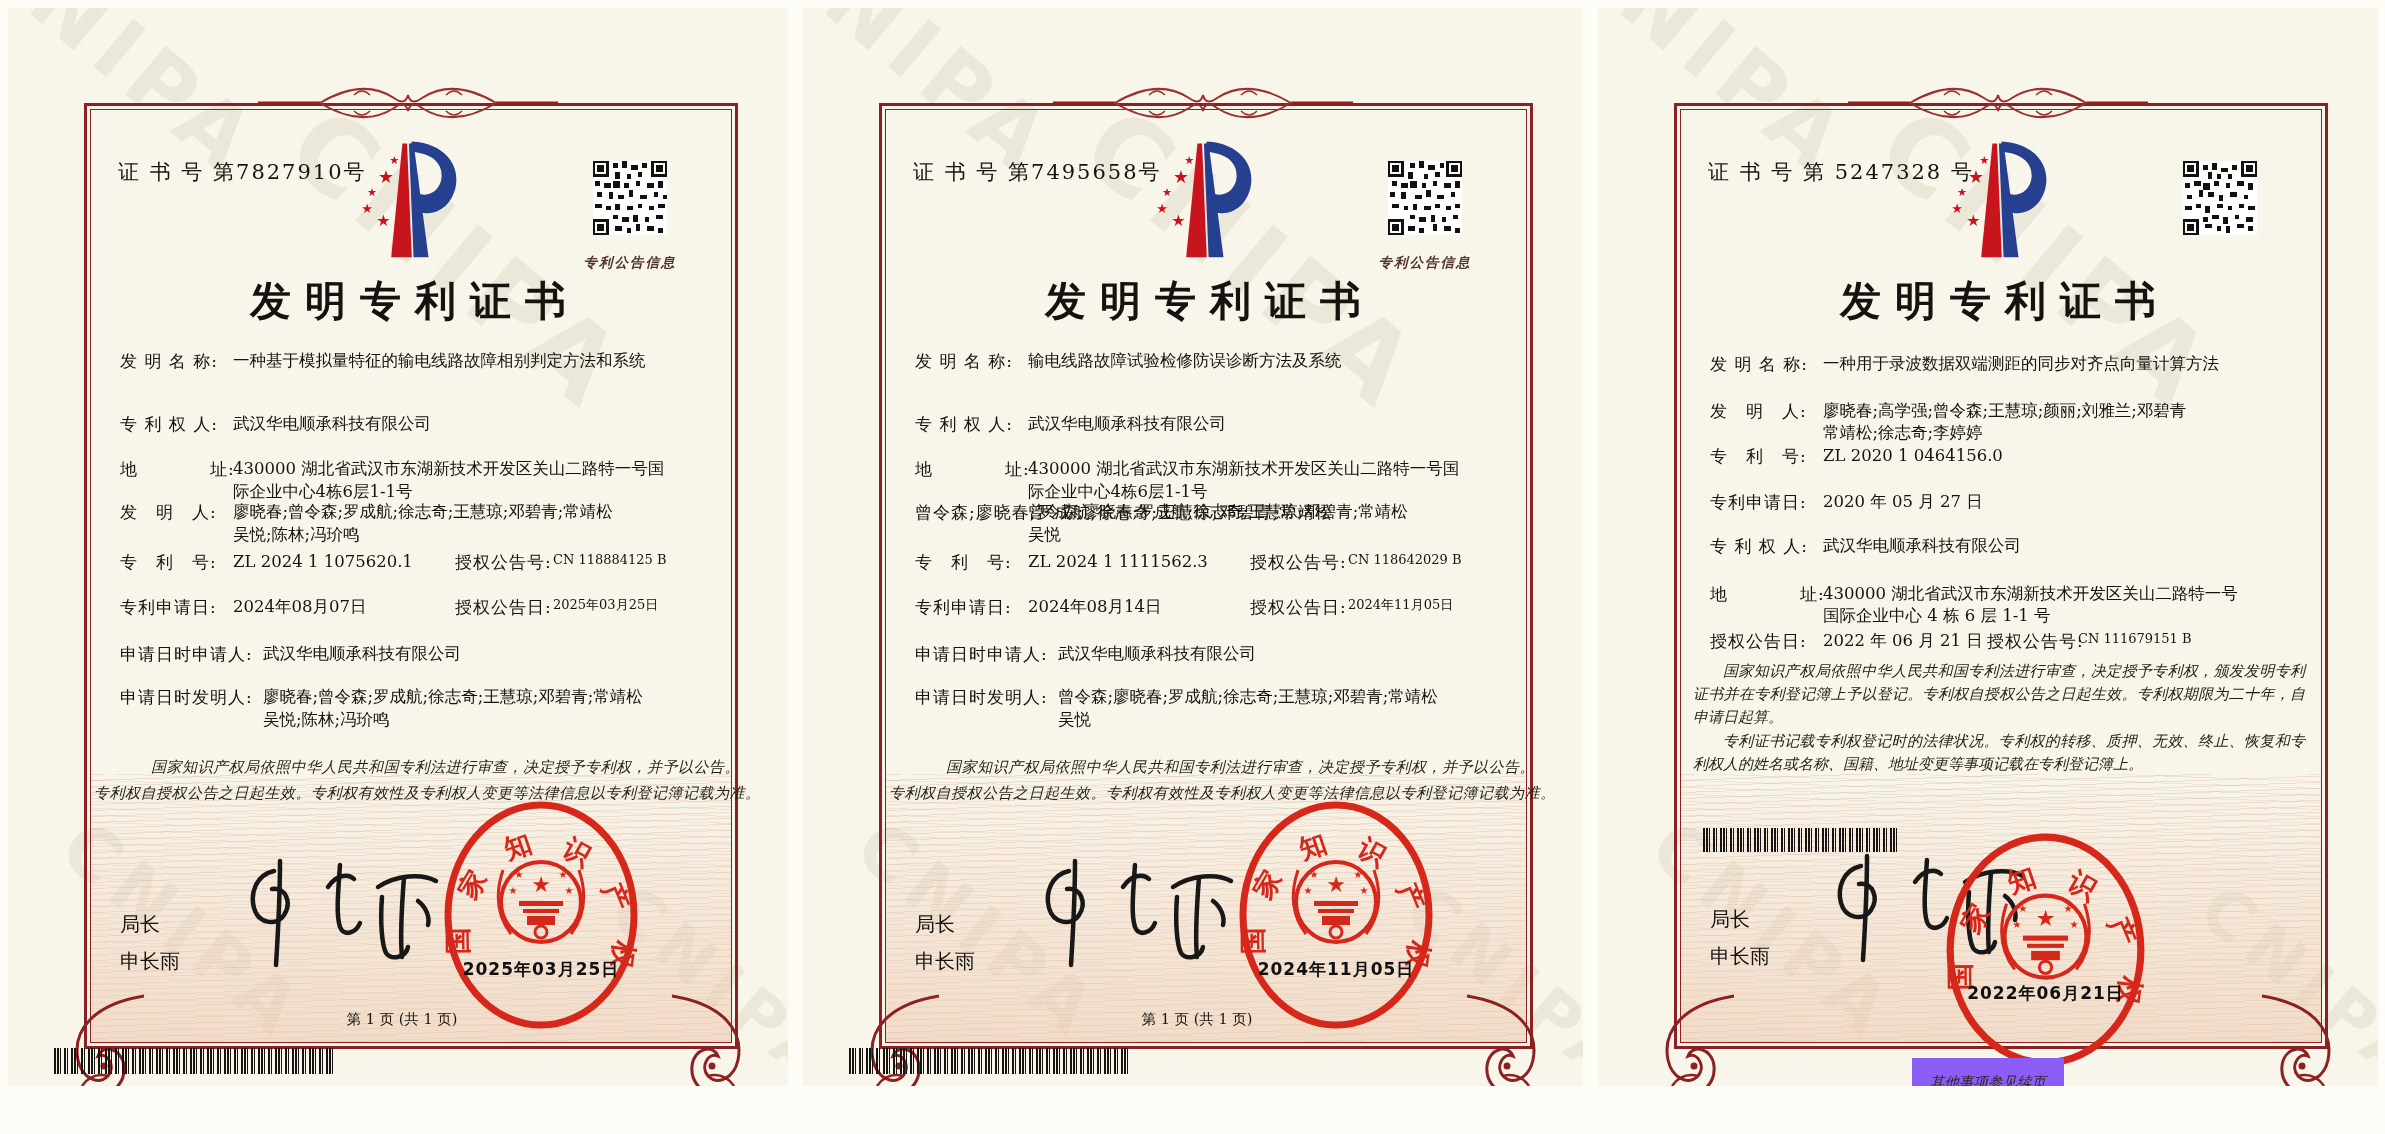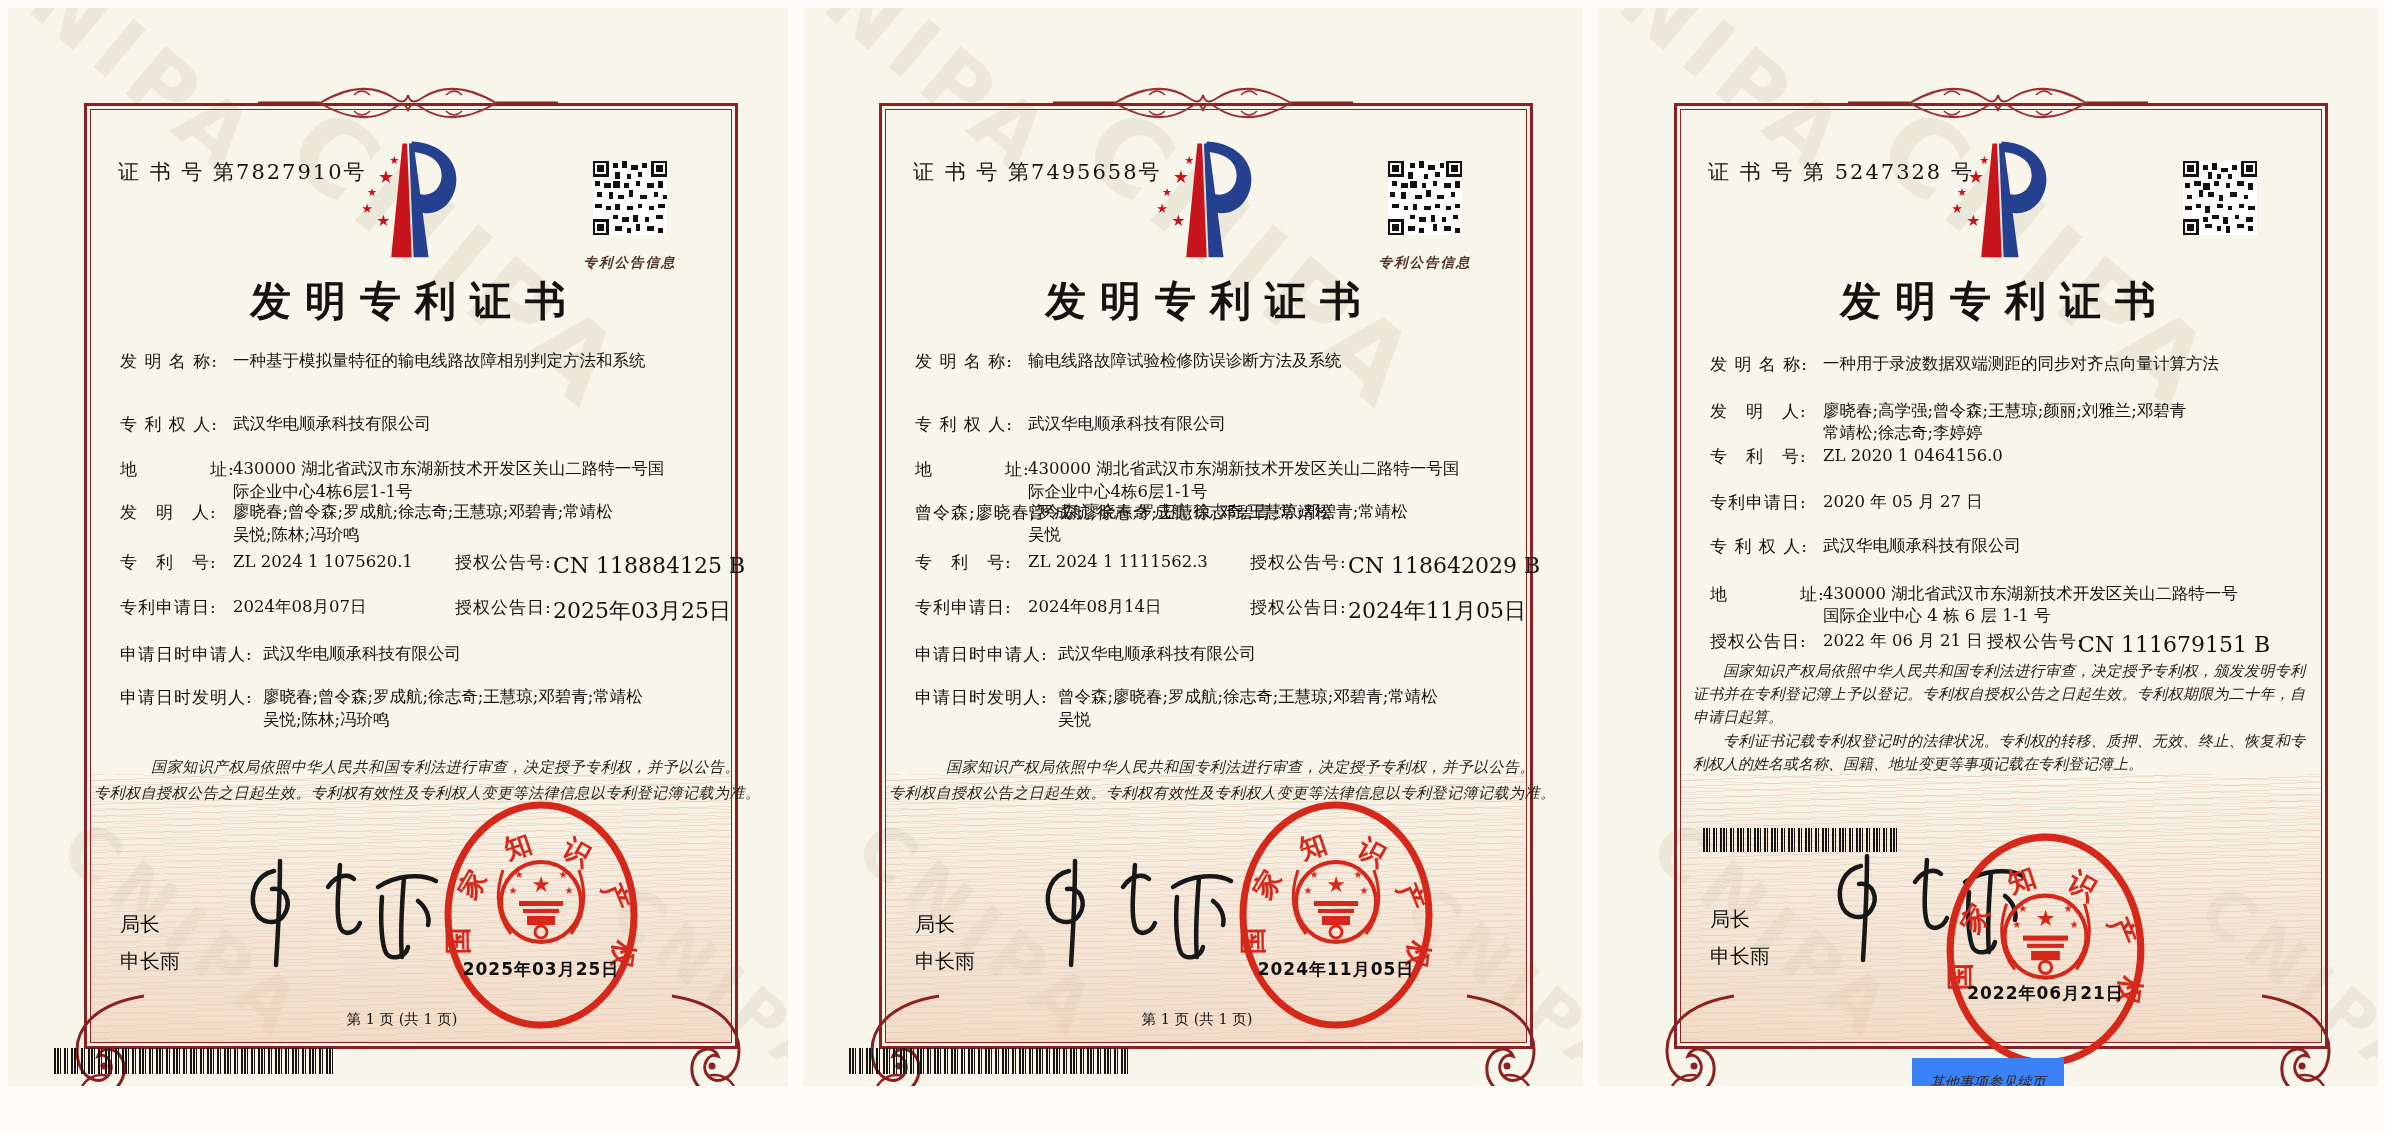--- a/index.html
+++ b/index.html
@@ -29,21 +29,21 @@
   .flourish-top{position:absolute;left:250px;top:73px;width:300px;height:44px;z-index:2}
   .corner{position:absolute;top:982px;width:100px;height:120px;z-index:2}
   .corner-l{left:44px}
   .corner-r{left:656px;transform:scaleX(-1)}
 
   
   .t{position:absolute;font-size:17px;line-height:1.35;white-space:nowrap;z-index:2}
   .lbl{left:112px;letter-spacing:1px}
   .val{left:225px;font-size:16.5px}
   .lblr{left:447px;letter-spacing:1px}
-  .valr{left:545px;font-size:22px}
+  .valr{left:545px;font-size:13px}
   .certno{left:110px;top:150px;font-size:21px;letter-spacing:2px}
   .title{position:absolute;left:76px;width:648px;top:266px;text-align:center;
          font-size:41px;font-weight:bold;letter-spacing:14px;text-indent:14px;z-index:2}
   .logo{position:absolute;left:330px;top:128px;width:140px;height:140px;z-index:2}
   .qr{position:absolute;left:585px;top:153px;width:74px;height:74px;z-index:2}
   .qrcap{position:absolute;left:556px;top:246px;width:132px;text-align:center;font-size:13.5px;
          color:#513529;font-weight:bold;font-style:italic;letter-spacing:2px;z-index:2}
   .notice{position:absolute;font-size:15px;color:#241d15;font-style:italic;
           letter-spacing:.5px;white-space:nowrap;z-index:2}
   .n1{left:143px;top:750px}.n2{left:86px;top:776px}
@@ -59,21 +59,21 @@
         font-size:17px;color:#101010;letter-spacing:1px;z-index:4;
         font-family:"DejaVu Sans","Liberation Sans",sans-serif}
   .pagefoot{position:absolute;left:76px;width:636px;top:1002px;text-align:center;
         font-size:14.5px;z-index:2}
   .barcode{position:absolute;height:26px;z-index:3;background:repeating-linear-gradient(90deg,
         #161310 0 2px,transparent 2px 3px,#161310 3px 5px,transparent 5px 6px,
         #161310 6px 7px,transparent 7px 10px,#161310 10px 12px,transparent 12px 13px,
         #161310 13px 14px,transparent 14px 17px)}
   .bc-bottom{left:46px;top:1040px;width:282px}
   .bc-inside{left:105px;top:820px;width:196px;height:24px}
-  .note{position:absolute;left:50%;transform:translateX(-50%);top:1050px;background:#3b82f6;
+  .note{position:absolute;left:50%;transform:translateX(-50%);top:1050px;background:#8b5cf6;
         padding:15px 18px;font-size:14.5px;font-style:italic;color:#33261c;white-space:nowrap;z-index:4}
 
   .c3 .lblr{left:389px}
   .c3 .valr{left:480px}
 </style>
 </head>
 <body>
 
 <div class="canvas">
 

